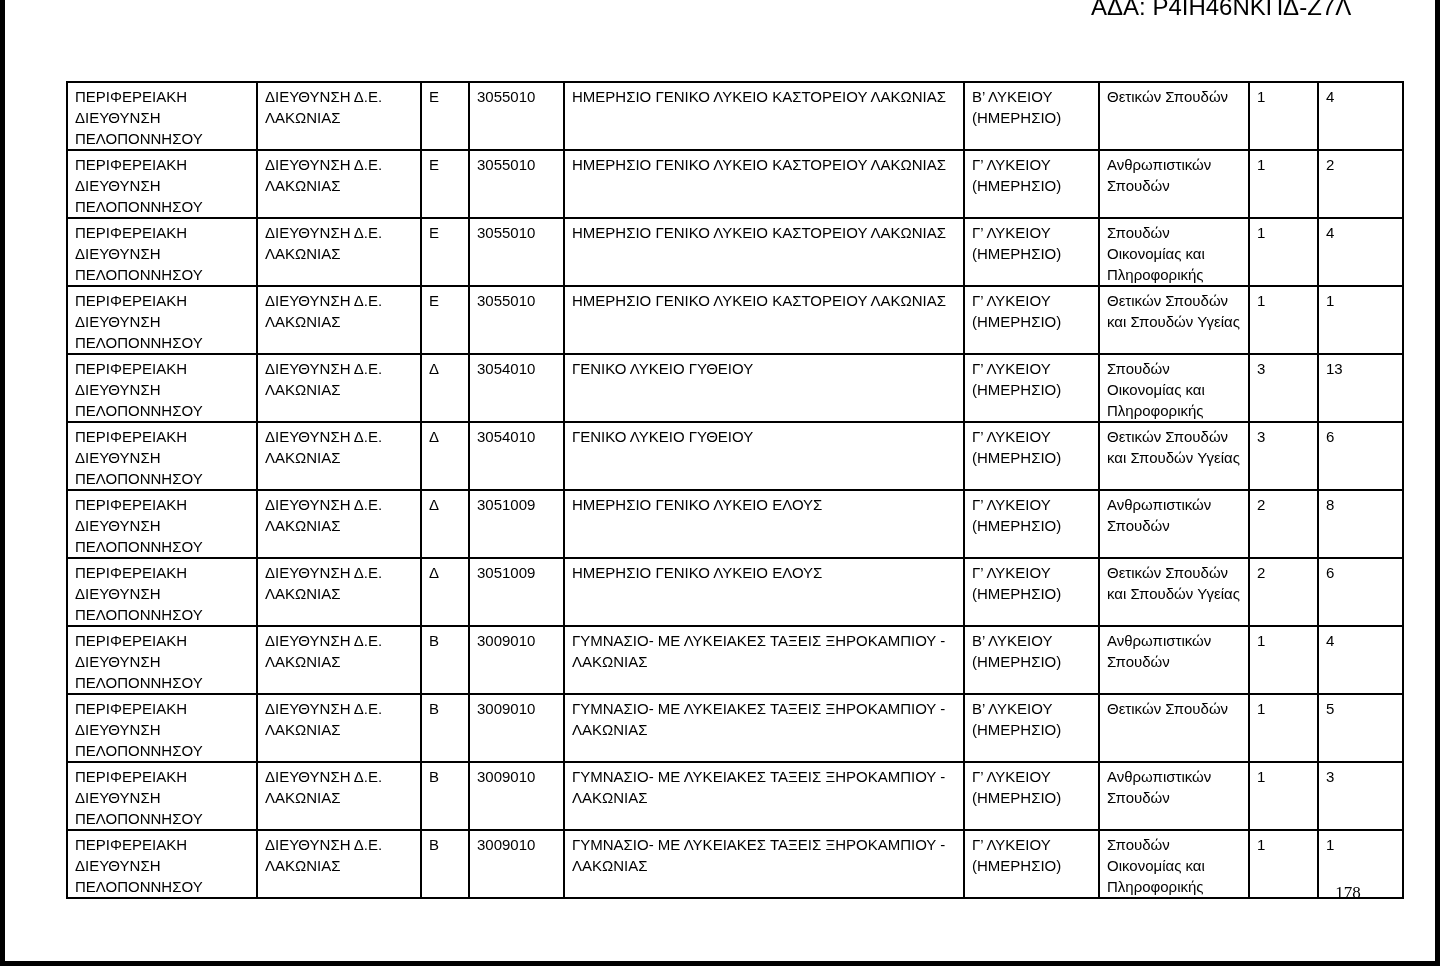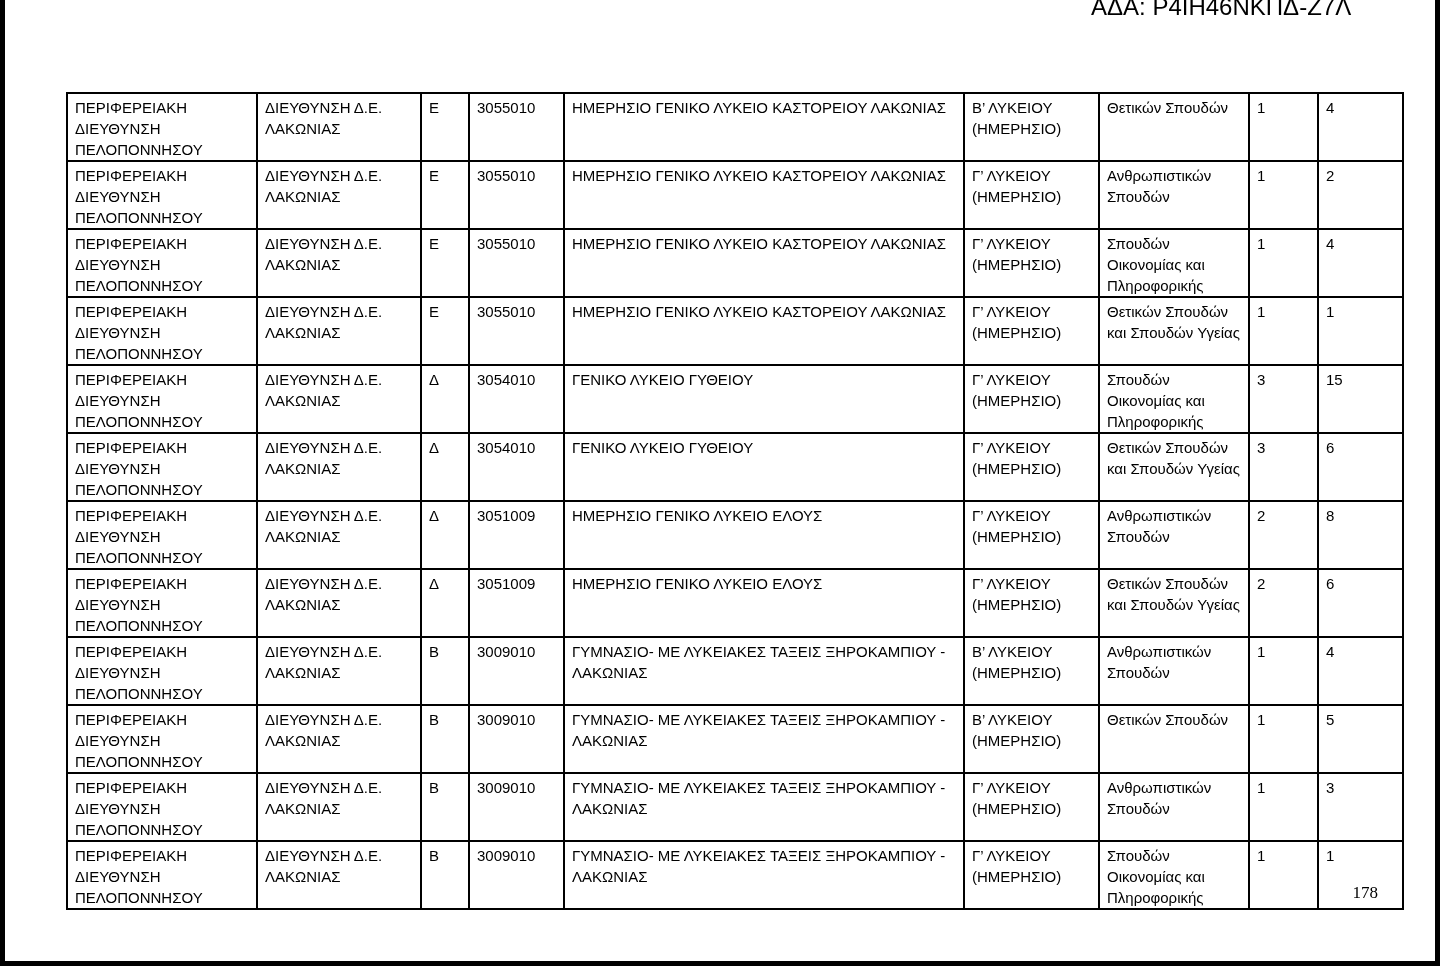--- a/index.html
+++ b/index.html
@@ -17,21 +17,21 @@
   .edge-bottom{left:0;bottom:0;width:1440px;height:5px;}
   .ada-header{
     position:absolute;
     left:1091px;top:-7px;
     font-size:24px;
     white-space:nowrap;
     color:#000000;
   }
   table.doc-table{
     position:absolute;
-    left:66px;top:92px;
+    left:66px;top:81px;
     width:1336px;
     border-collapse:collapse;
     table-layout:fixed;
   }
   table.doc-table td{
     border:2px solid #000000;
     vertical-align:top;
     padding:3px 7px 0 7px;
     font-size:15px;
     line-height:21px;
@@ -46,21 +46,21 @@
   .col-code{width:95px;}
   .col-school{width:400px;}
   .col-grade{width:135px;}
   .col-track{width:150px;}
   .col-sections{width:69px;}
   .col-count{width:85px;}
   .page-number{
     position:absolute;
     left:1318px;top:883px;
     width:60px;
-    text-align:right;
+    text-align:center;
     font-family:"Liberation Serif",serif;
     font-size:17px;
     color:#000000;
   }
 </style>
 </head>
 <body>
 
 <div>
 
@@ -129,21 +129,21 @@
 
   <tr>
     <td>ΠΕΡΙΦΕΡΕΙΑΚΗ ΔΙΕΥΘΥΝΣΗ ΠΕΛΟΠΟΝΝΗΣΟΥ</td>
     <td>ΔΙΕΥΘΥΝΣΗ Δ.Ε. ΛΑΚΩΝΙΑΣ</td>
     <td>Δ</td>
     <td>3054010</td>
     <td>ΓΕΝΙΚΟ ΛΥΚΕΙΟ ΓΥΘΕΙΟΥ</td>
     <td>Γ’ ΛΥΚΕΙΟΥ (ΗΜΕΡΗΣΙΟ)</td>
     <td>Σπουδών Οικονομίας και Πληροφορικής</td>
     <td>3</td>
-    <td>15</td>
+    <td>13</td>
   </tr>
 
   <tr>
     <td>ΠΕΡΙΦΕΡΕΙΑΚΗ ΔΙΕΥΘΥΝΣΗ ΠΕΛΟΠΟΝΝΗΣΟΥ</td>
     <td>ΔΙΕΥΘΥΝΣΗ Δ.Ε. ΛΑΚΩΝΙΑΣ</td>
     <td>Δ</td>
     <td>3054010</td>
     <td>ΓΕΝΙΚΟ ΛΥΚΕΙΟ ΓΥΘΕΙΟΥ</td>
     <td>Γ’ ΛΥΚΕΙΟΥ (ΗΜΕΡΗΣΙΟ)</td>
     <td>Θετικών Σπουδών και Σπουδών Υγείας</td>

